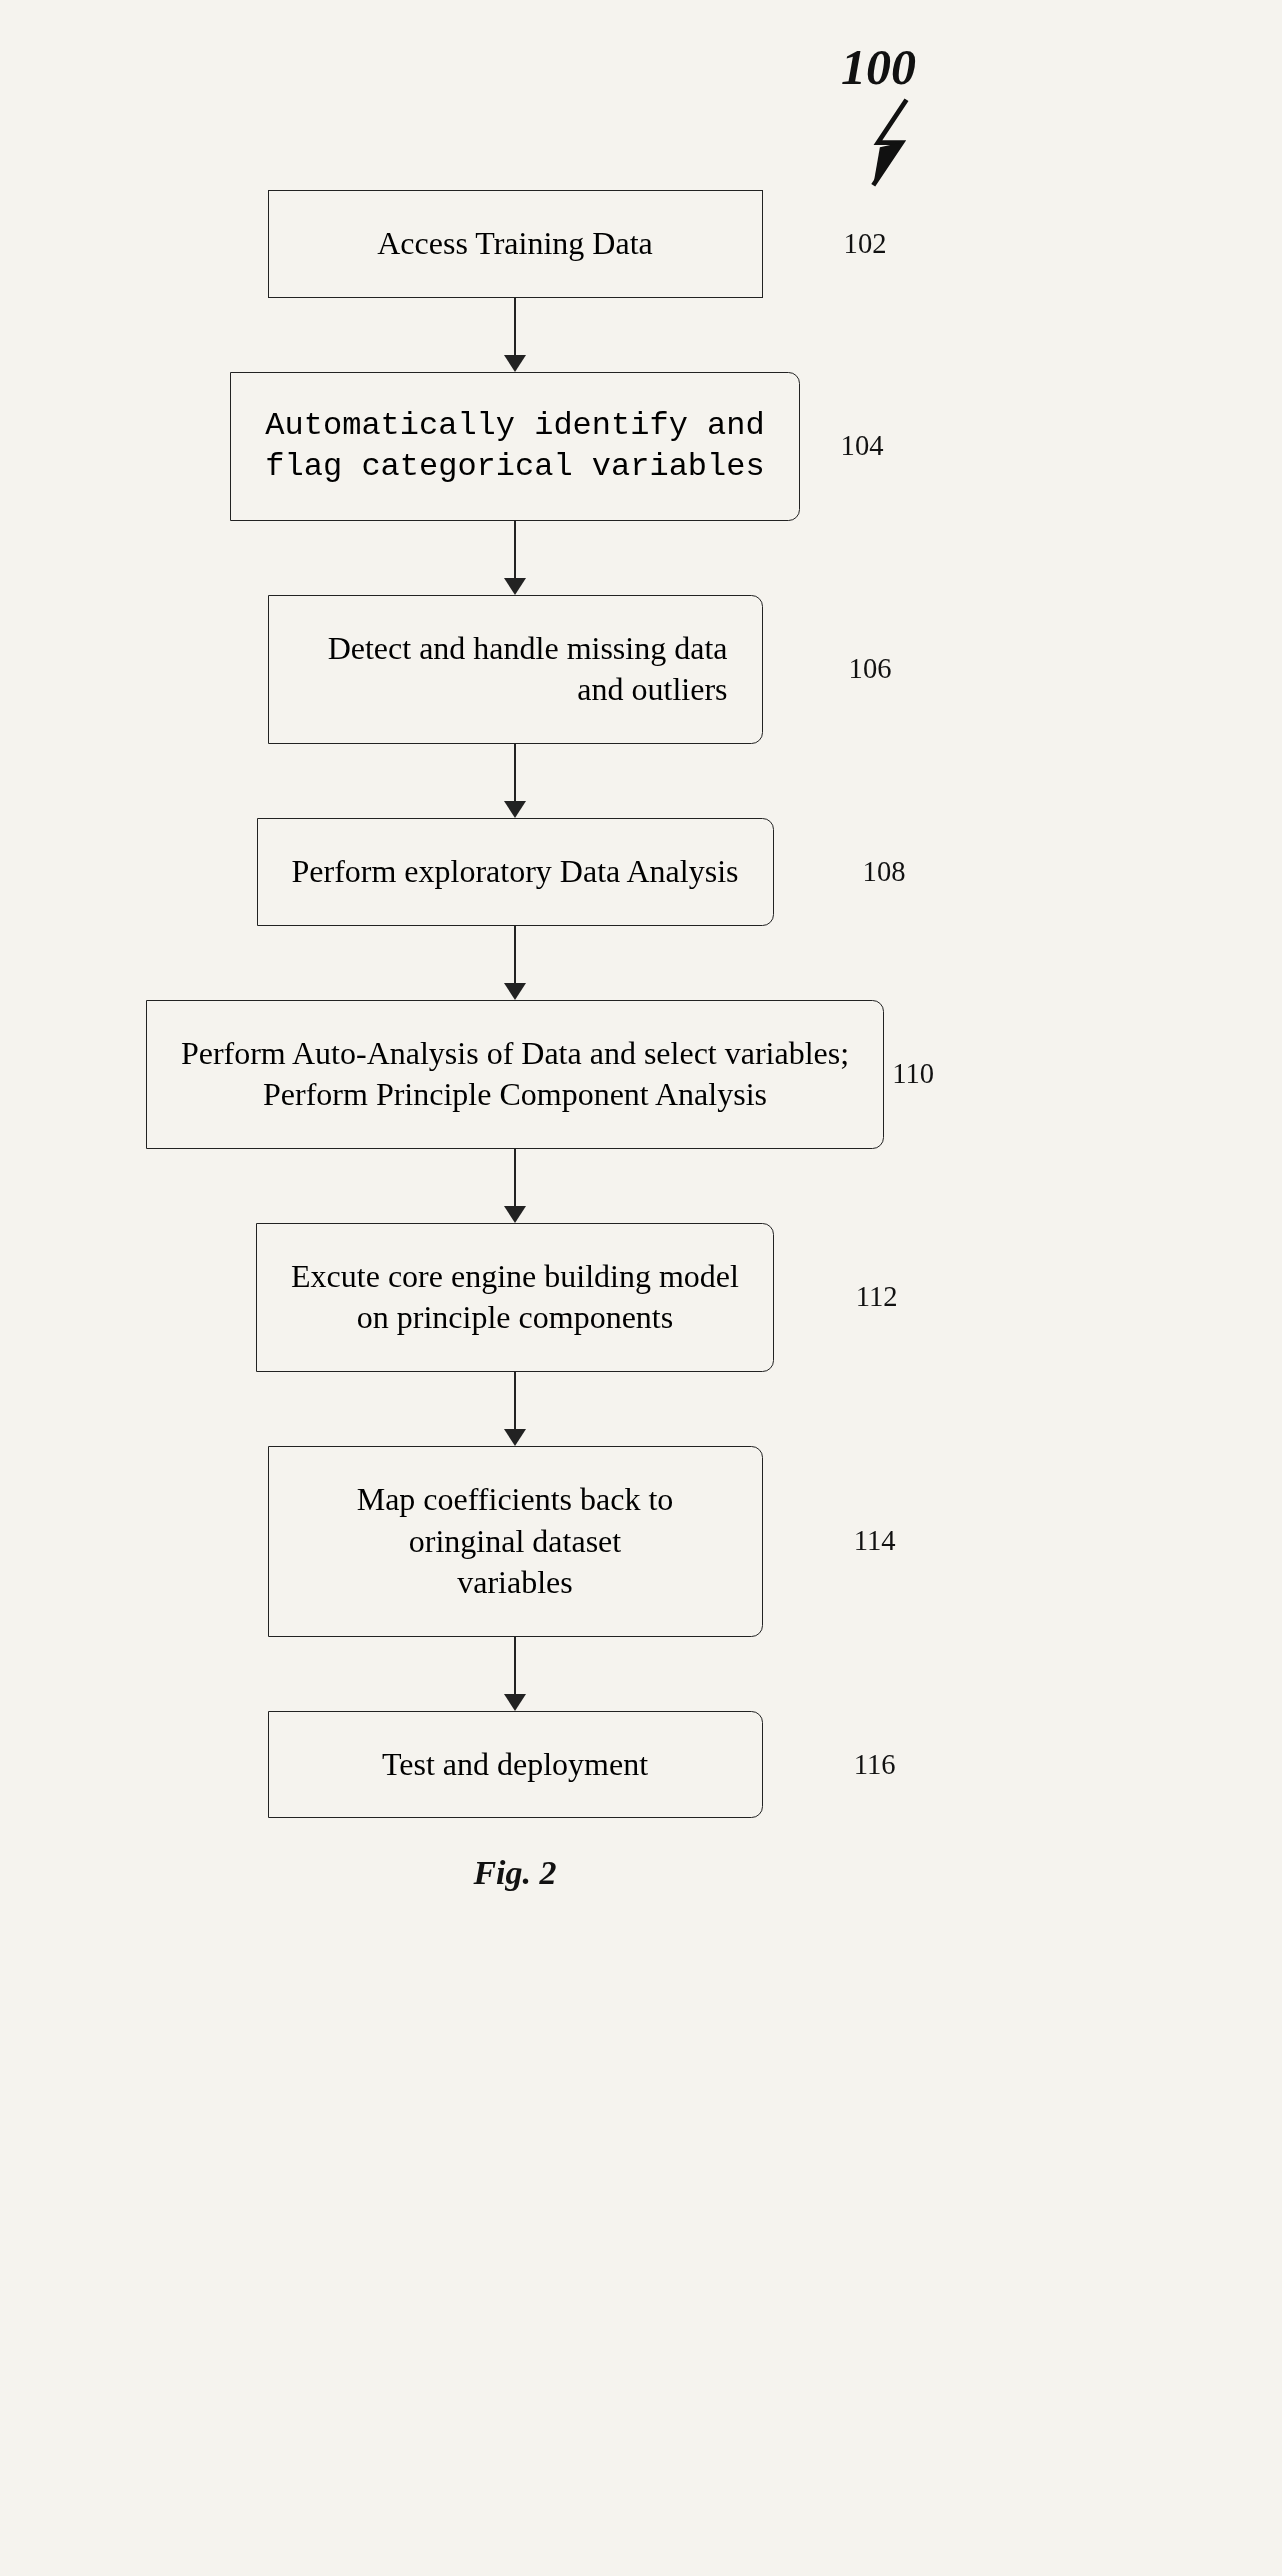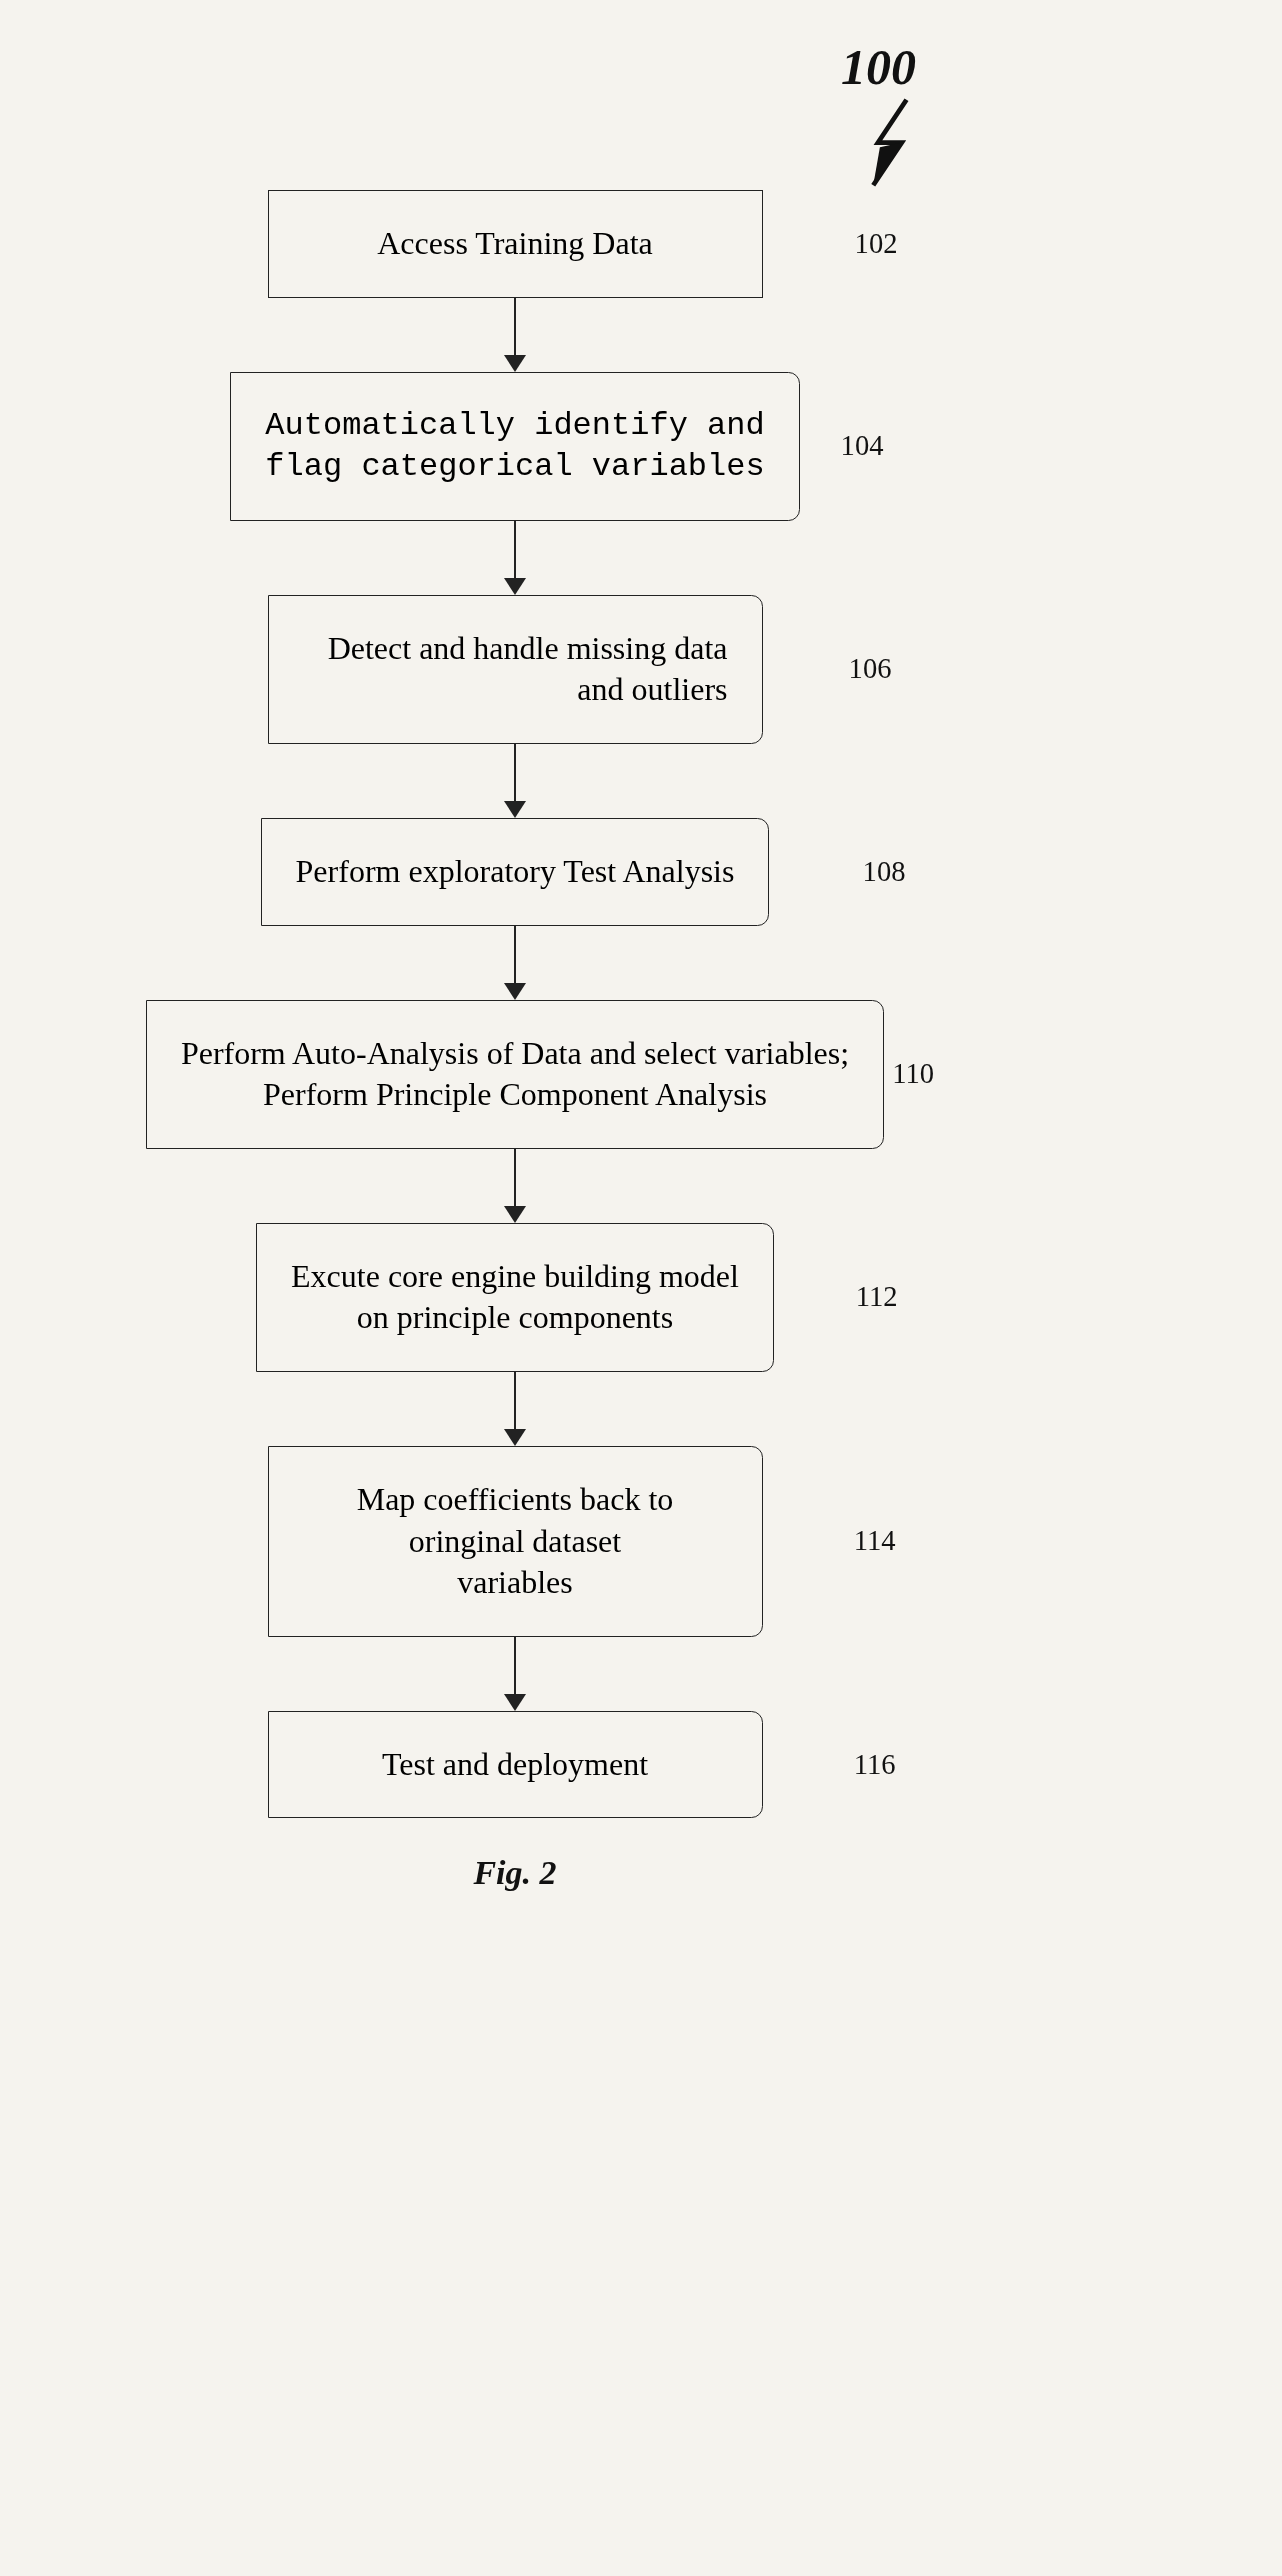--- a/index.html
+++ b/index.html
@@ -123,21 +123,21 @@
     <polyline points="50,5 20,50 45,50 15,95" stroke="#111" stroke-width="5" fill="none"></polyline>
     <polygon points="15,95 45,50 22,55" fill="#111"></polygon>
   </svg>
 
   <div class="flowchart">
 
     <div class="flow-box-wrapper">
       <div class="flow-box">
         <span>Access Training Data</span>
       </div>
-      <span class="step-label" style="right:46px;">102</span>
+      <span class="step-label" style="right:57px;">102</span>
     </div>
 
     <div class="arrow-down">
       <div class="arrow-line"></div>
       <div class="arrow-head"></div>
     </div>
 
     <div class="flow-box-wrapper">
       <div class="flow-box" style="border-radius: 0 11.4px 11.4px 0; border-right: 1.9px solid #222; font-family: Liberation Mono, monospace;">
         <span style="white-space: pre-line;">Automatically identify and
@@ -159,21 +159,21 @@
       <span class="step-label" style="right:52px;">106</span>
     </div>
 
     <div class="arrow-down">
       <div class="arrow-line"></div>
       <div class="arrow-head"></div>
     </div>
 
     <div class="flow-box-wrapper">
       <div class="flow-box" style="border-radius: 0 11.4px 11.4px 0;">
-        <span>Perform exploratory Test Analysis</span>
+        <span>Perform exploratory Data Analysis</span>
       </div>
       <span class="step-label" style="right:38px;">108</span>
     </div>
 
     <div class="arrow-down">
       <div class="arrow-line"></div>
       <div class="arrow-head"></div>
     </div>
 
     <div class="flow-box-wrapper">

